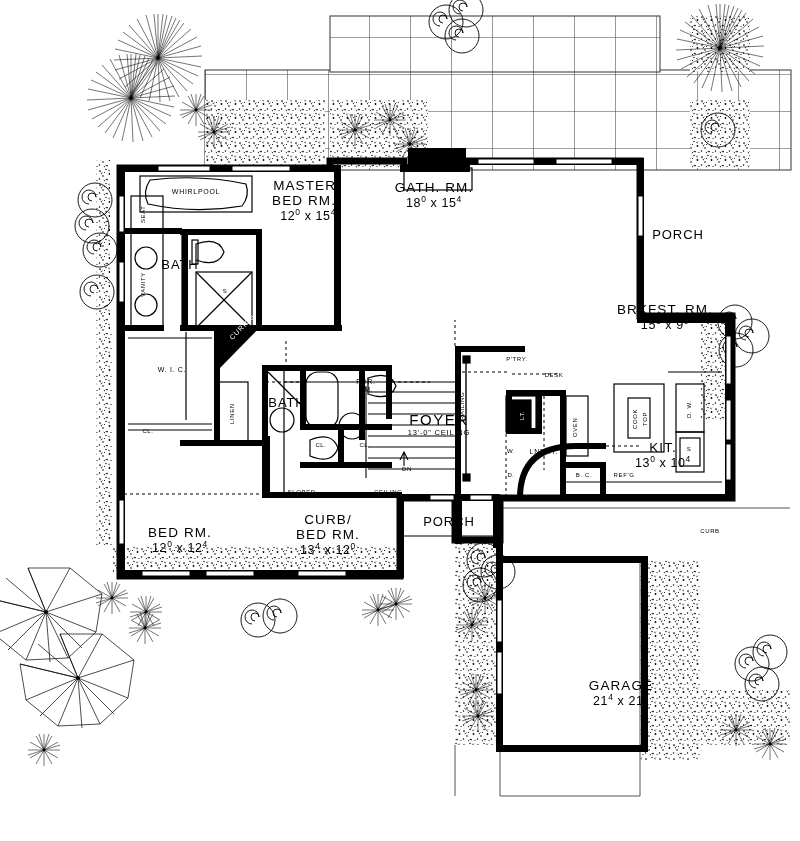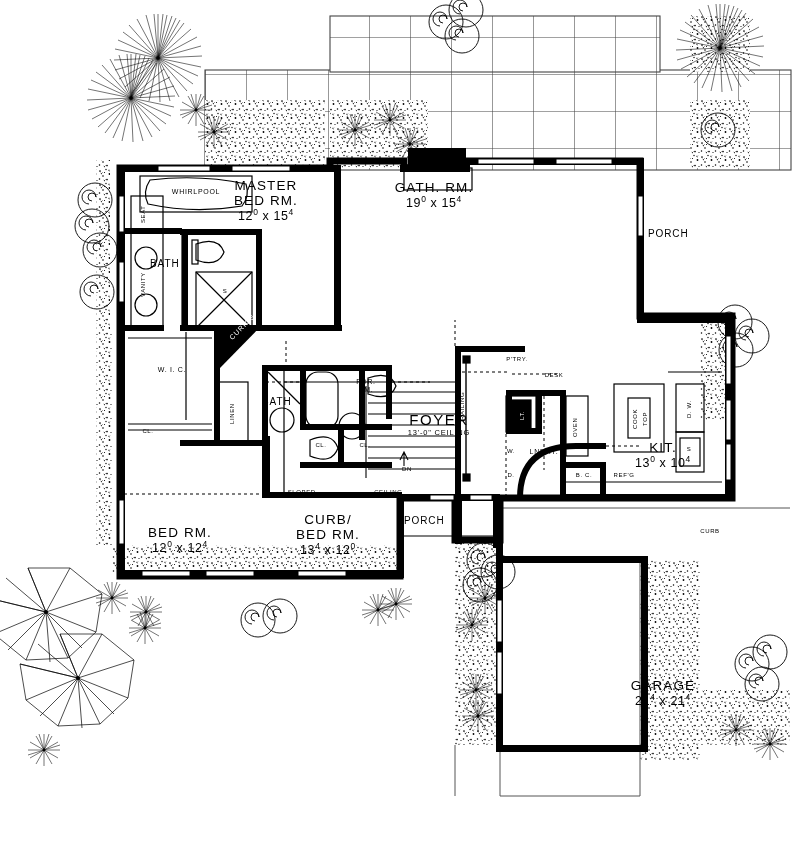--- a/index.html
+++ b/index.html
@@ -5,21 +5,21 @@
   html,body{margin:0;padding:0;background:#ffffff;}
   body{width:800px;height:841px;font-family:"Liberation Sans",sans-serif;color:#000;}
   #plan{position:relative;width:800px;height:841px;overflow:hidden;background:#fff;}
   #plan svg{position:absolute;left:0;top:0;}
   .lbl{position:absolute;font-family:"Liberation Sans",sans-serif;color:#000;white-space:nowrap;line-height:1.12;}
   .room{font-size:13.5px;letter-spacing:1.1px;text-align:center;font-weight:400;}
   .room .dim{font-size:12.5px;letter-spacing:.6px;}
   .room .dim sup{font-size:8.5px;vertical-align:super;}
   .small{font-size:7px;letter-spacing:.7px;text-align:center;}
   .tiny{font-size:6px;letter-spacing:.6px;text-align:center;}
-  .mid{font-size:10px;letter-spacing:.9px;text-align:left;}
+  .mid{font-size:13px;letter-spacing:.9px;text-align:center;}
   .vert{writing-mode:vertical-rl;transform:rotate(180deg);}
   .foyer-name{font-size:15px;letter-spacing:1.6px;}
   .ceiling-note{font-size:7.5px;letter-spacing:.8px;}
   .rot-curios{transform:rotate(-45deg);transform-origin:left top;font-size:7px;letter-spacing:1px;}
 </style>
 </head>
 <body>
 
 <div id="plan">
 
@@ -377,36 +377,42 @@
       <rect x="206" y="571" width="48" height="5"></rect>
       <rect x="298" y="571" width="48" height="5"></rect>
       <rect x="430" y="495" width="24" height="5"></rect>
       <rect x="470" y="495" width="22" height="5"></rect>
       <rect x="497" y="600" width="5" height="42"></rect>
       <rect x="497" y="652" width="5" height="42"></rect>
     </g>
   </g>
 </svg>
 
-<div class="lbl room" style="left:196px;top:178px;width:140px;">
+<div class="lbl room" style="left:196px;top:178px;width:140px;text-align:right;">
   <div>MASTER</div>
   <div>BED  RM.</div>
   <div class="dim">
     <span>12</span><sup>0</sup> x <span>15</span><sup>4</sup>
   </div>
 </div>
 
 <div class="lbl room" style="left:364px;top:180px;width:140px;">
   <div>GATH.  RM.</div>
   <div class="dim">
-    <span>19</span><sup>0</sup> x <span>15</span><sup>4</sup>
-  </div>
-</div>
-
-
+    <span>18</span><sup>0</sup> x <span>15</span><sup>4</sup>
+  </div>
+</div>
+
+
+<div class="lbl room" style="left:600px;top:302px;width:130px;">
+  <div>BRKFST.  RM.</div>
+  <div class="dim">
+    <span>15</span><sup>8</sup> x <span>9</span><sup>0</sup>
+  </div>
+</div>
 
 <div class="lbl room" style="left:608px;top:440px;width:110px;">
   <div>KIT.</div>
   <div class="dim">
     <span>13</span><sup>0</sup> x <span>10</span><sup>4</sup>
   </div>
 </div>
 
 <div class="lbl room" style="left:120px;top:525px;width:120px;">
   <div>BED  RM.</div>
@@ -416,21 +422,21 @@
 </div>
 
 <div class="lbl room" style="left:268px;top:512px;width:120px;">
   <div>CURB/</div>
   <div>BED  RM.</div>
   <div class="dim">
     <span>13</span><sup>4</sup> x <span>12</span><sup>0</sup>
   </div>
 </div>
 
-<div class="lbl room" style="left:598px;top:678px;width:130px;">
+<div class="lbl room" style="left:556px;top:678px;width:130px;">
   <div>GARAGE</div>
   <div class="dim">
     <span>21</span><sup>4</sup> x <span>21</span><sup>4</sup>
   </div>
 </div>
 
 <div class="lbl" style="left:394px;top:412px;width:90px;text-align:center;">
   <div class="foyer-name">FOYER</div>
   <div class="ceiling-note">13'-0" CEILING</div>
 </div>

